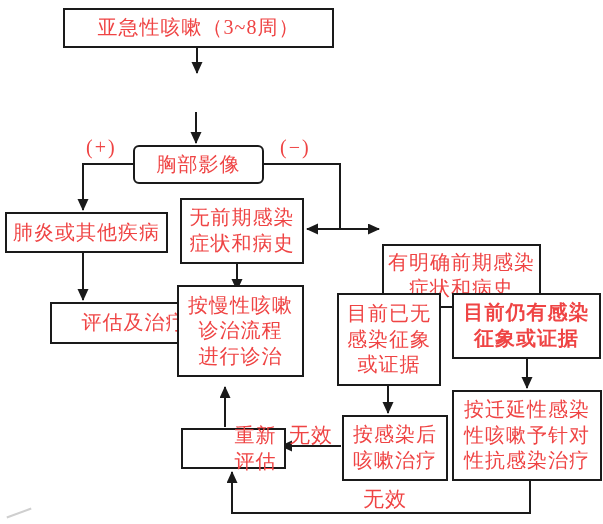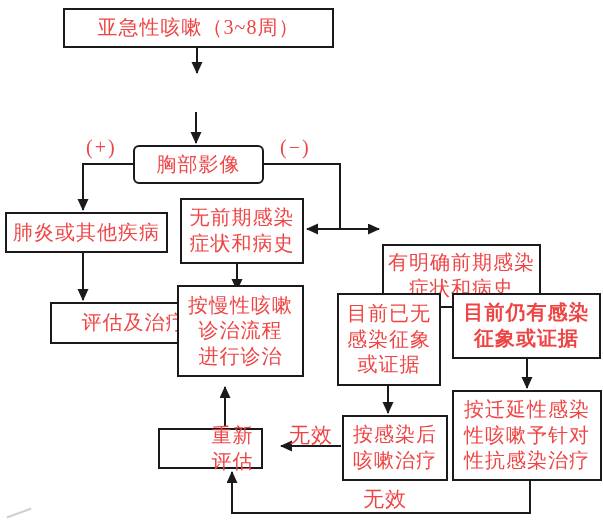--- a/index.html
+++ b/index.html
@@ -104,21 +104,21 @@
 感染征象
 或证据</div>
 
   <div class="box" style="left:452px;top:293px;width:149px;height:66px;font-weight:bold;">目前仍有感染
 征象或证据</div>
 
   <div class="box" style="left:452px;top:390px;width:150px;height:91px;">按迁延性感染
 性咳嗽予针对
 性抗感染治疗</div>
 
-  <div class="box" style="left:158px;top:428px;width:105px;height:41px;padding-left:44px;">重新评估</div>
+  <div class="box" style="left:181px;top:428px;width:105px;height:41px;padding-left:44px;">重新评估</div>
 
   <div class="box" style="left:342px;top:415px;width:106px;height:66px;">按感染后
 咳嗽治疗</div>
 
   <div class="edge-label" style="left:289px;top:421px;">无效</div>
 
   <div class="edge-label" style="left:363px;top:485px;">无效</div>
 
   <div class="artifact"></div>
 

